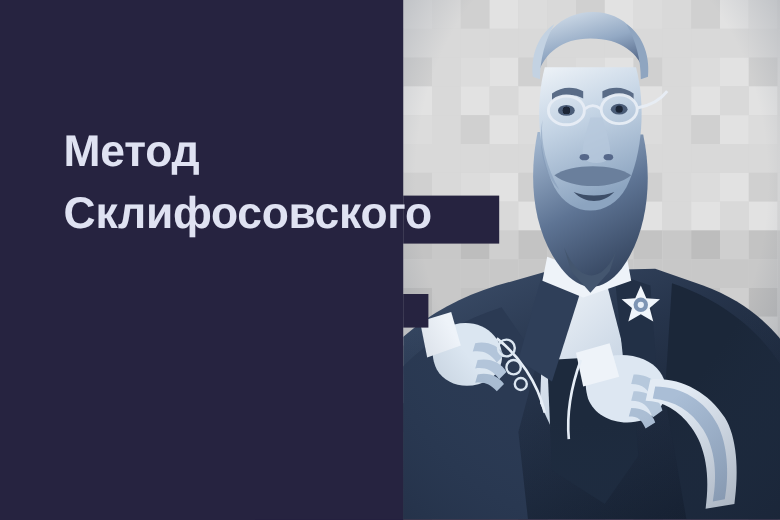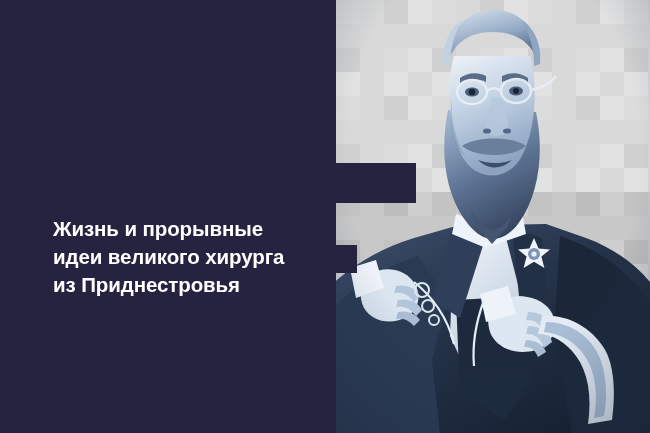--- a/index.html
+++ b/index.html
@@ -485,18 +485,17 @@
 
       <rect x="0" y="0" width="314" height="433" fill="url(#vig)"></rect>
     </svg>
   </div>
 
   <div id="panel"></div>
   <div class="overhang" id="overhang-title"></div>
   <div class="overhang" id="overhang-sub"></div>
 
   <div id="text-layer">
-    <div id="subtitle">Жизнь и прорывные
-идеи великого хирурга
-из Приднестровья</div>
+    <div id="title">Метод
+Склифосовского</div>
   </div>
 
 </div>
 
 </body></html>

